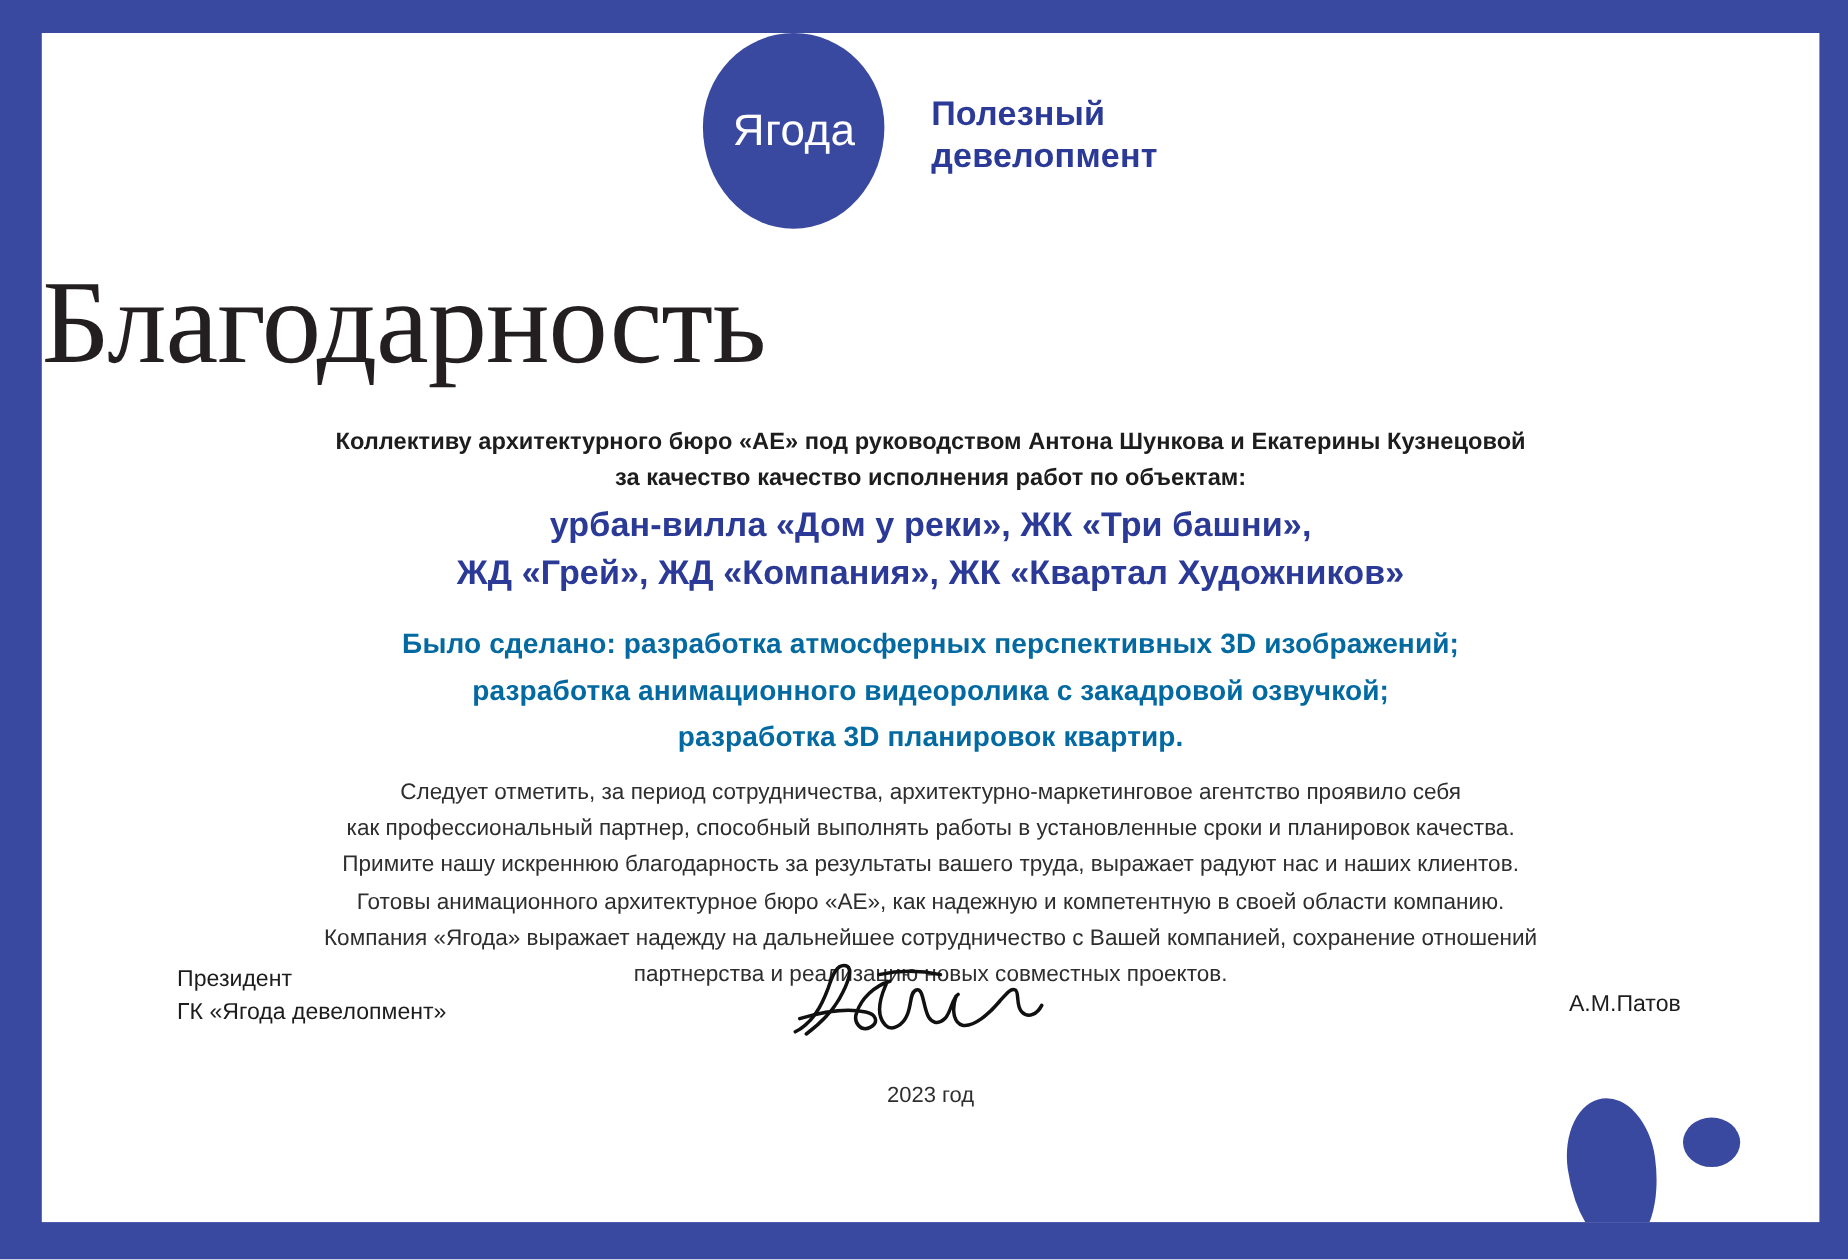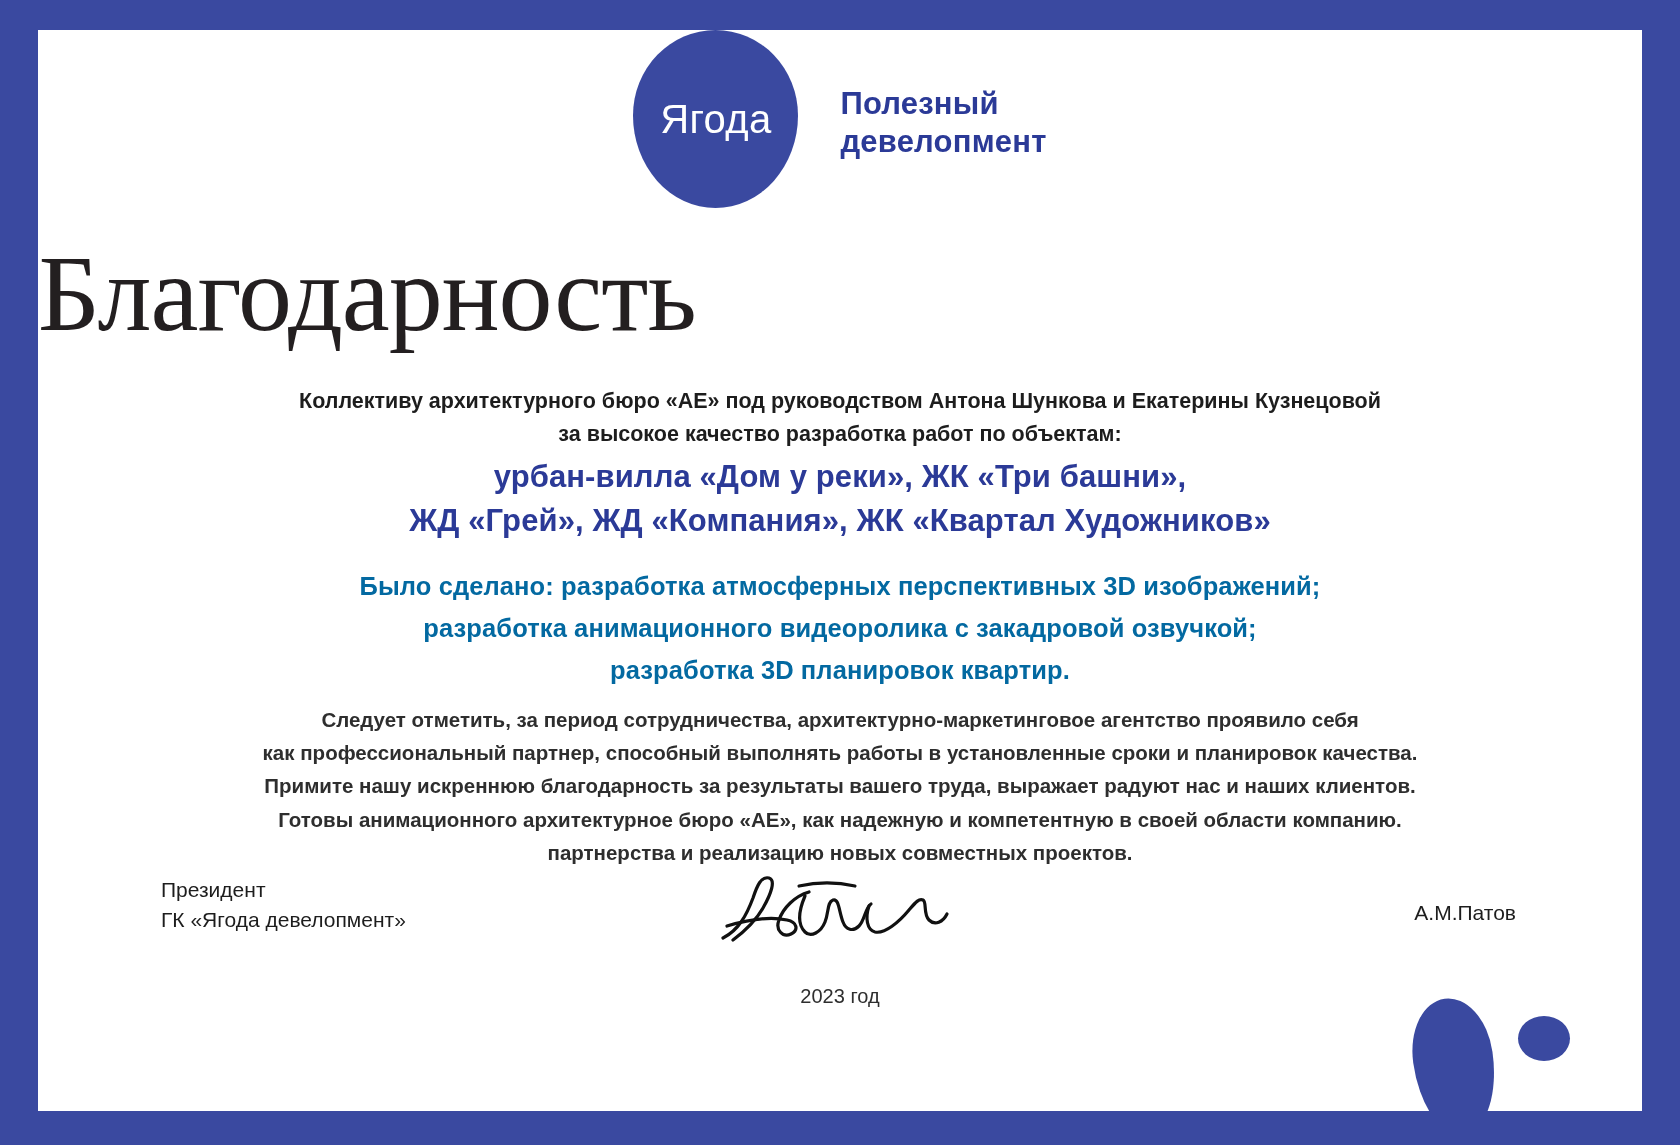--- a/index.html
+++ b/index.html
@@ -10,21 +10,21 @@
     background: #ffffff;
     font-family: "Liberation Sans", sans-serif;
   }
 
   
   #certificate {
     position: relative;
     width: 1680px;
     height: 1145px;
     background: #3a49a0;
-    padding: 30px 38px 34px 38px;
+    padding: 30px 26px 34px 38px;
     overflow: hidden;
   }
 
   #paper {
     position: relative;
     width: 100%;
     height: 100%;
     background: #ffffff;
     overflow: hidden;
   }
@@ -133,21 +133,21 @@
     position: absolute;
     top: 673px;
     left: 0;
     width: 100%;
     text-align: center;
     color: #2e2e2e;
     font-size: 20.5px;
     font-weight: 400;
     line-height: 1.62;
   }
-  #body-copy div { white-space: nowrap; font-weight: bold; }
+  #body-copy div { white-space: nowrap; }
 
   
   #sign-left {
     position: absolute;
     left: 123px;
     top: 845px;
     color: #1d1d1d;
     font-size: 21px;
     font-weight: 400;
     line-height: 1.45;
@@ -215,39 +215,40 @@
       <div id="tagline">
         <div>Полезный</div>
         <div>девелопмент</div>
       </div>
     </div>
 
     <h1 id="title">Благодарность</h1>
 
     <div id="intro">
       <div>Коллективу архитектурного бюро «АЕ» под руководством Антона Шункова и Екатерины Кузнецовой</div>
-      <div>за высокое качество разработка работ по объектам:</div>
+      <div>за качество качество исполнения работ по объектам:</div>
     </div>
 
     <div id="projects">
       <div>урбан-вилла «Дом у реки», ЖК «Три башни»,</div>
       <div>ЖД «Грей»,  ЖД «Компания», ЖК «Квартал Художников»</div>
     </div>
 
     <div id="scope">
       <div>Было сделано: разработка атмосферных перспективных 3D изображений;</div>
       <div>разработка анимационного видеоролика с закадровой озвучкой;</div>
       <div>разработка 3D планировок квартир.</div>
     </div>
 
     <div id="body-copy">
       <div>Следует отметить, за период сотрудничества, архитектурно-маркетинговое агентство проявило себя</div>
       <div>как профессиональный партнер, способный выполнять работы в установленные сроки и планировок качества.</div>
       <div>Примите нашу искреннюю благодарность за результаты вашего труда, выражает радуют нас и наших клиентов.</div>
       <div>Готовы анимационного архитектурное бюро «АЕ», как надежную и компетентную в своей области компанию.</div>
+      <div>Компания «Ягода» выражает надежду на дальнейшее сотрудничество с Вашей компанией, сохранение отношений</div>
       <div>партнерства и реализацию новых совместных проектов.</div>
     </div>
 
     <div id="sign-left">
       <div>Президент</div>
       <div>ГК «Ягода девелопмент»</div>
     </div>
 
     <svg id="signature-mark" viewBox="0 0 240 80" xmlns="http://www.w3.org/2000/svg">
       <g fill="none" stroke="#111111" stroke-width="3.2" stroke-linecap="round" stroke-linejoin="round">

